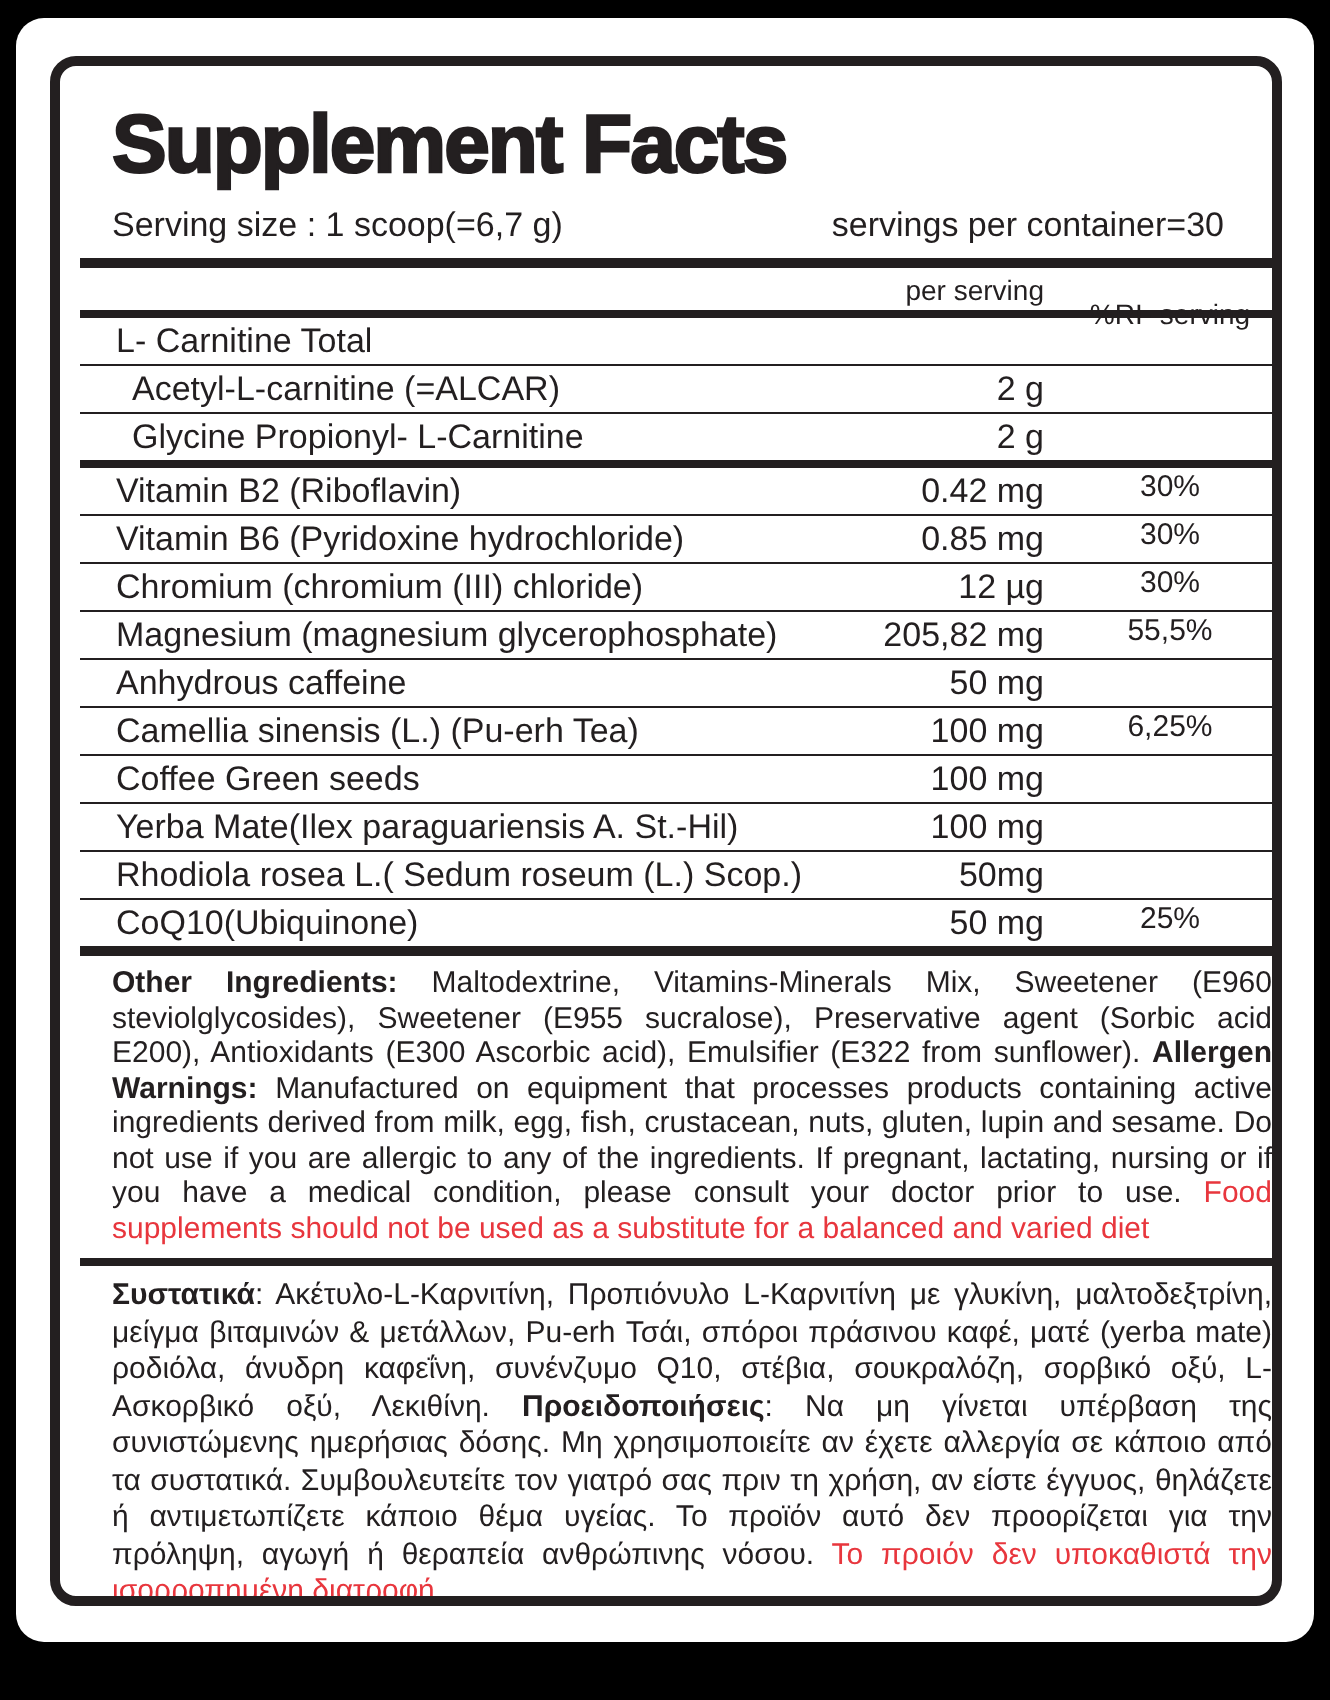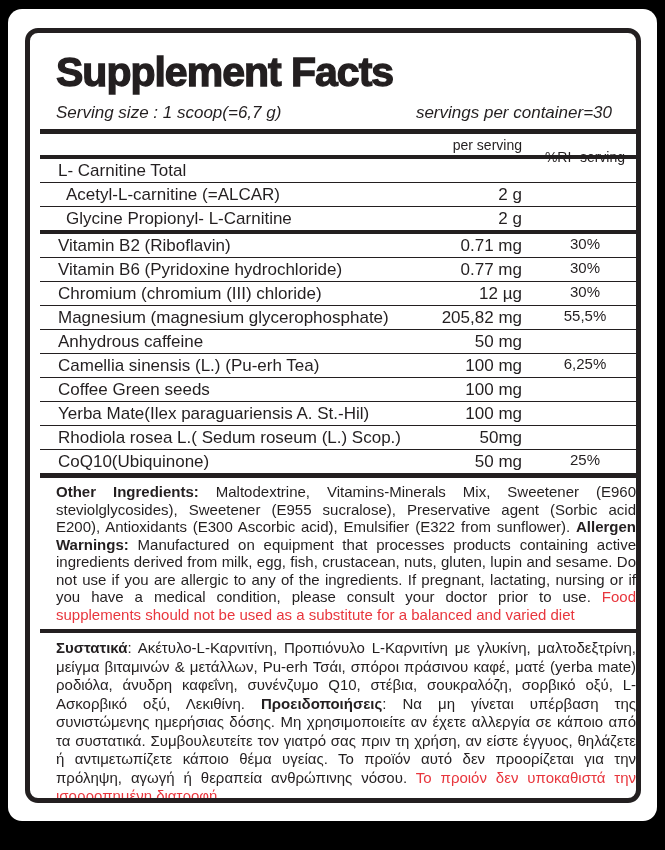--- a/index.html
+++ b/index.html
@@ -31,21 +31,20 @@
     font-size:41px;
     font-weight:bold;
     letter-spacing:-1px;
     -webkit-text-stroke:1.3px #231f20;
     white-space:nowrap;
   }
   .serving-row {
     display:flex; justify-content:space-between;
     margin:7px 24px 0 26px;
     font-size:17px;
-    font-style:italic;
   }
   .table-area { margin:6px 0 0 10px; width:598px; }
   .rule-thick { height:5px; background:#231f20; }
   .rule-med   { height:4px; background:#231f20; }
   .col-head {
     display:flex; align-items:center;
     height:21px; font-size:14px;
     padding-right:8px;
   }
   .col-head .spacer { flex:1; }
@@ -114,26 +113,26 @@
       <div class="row indent no-border">
         <span class="nm">Glycine Propionyl- L-Carnitine</span>
         <span class="amt">2 g</span>
         <span class="pct"></span>
       </div>
 
       <div class="rule-med"></div>
 
       <div class="row">
         <span class="nm">Vitamin B2 (Riboflavin)</span>
-        <span class="amt">0.71 mg</span>
+        <span class="amt">0.42 mg</span>
         <span class="pct">30%</span>
       </div>
       <div class="row">
         <span class="nm">Vitamin B6 (Pyridoxine hydrochloride)</span>
-        <span class="amt">0.77 mg</span>
+        <span class="amt">0.85 mg</span>
         <span class="pct">30%</span>
       </div>
       <div class="row">
         <span class="nm">Chromium (chromium (III) chloride)</span>
         <span class="amt">12 µg</span>
         <span class="pct">30%</span>
       </div>
       <div class="row">
         <span class="nm">Magnesium (magnesium glycerophosphate)</span>
         <span class="amt">205,82 mg</span>

